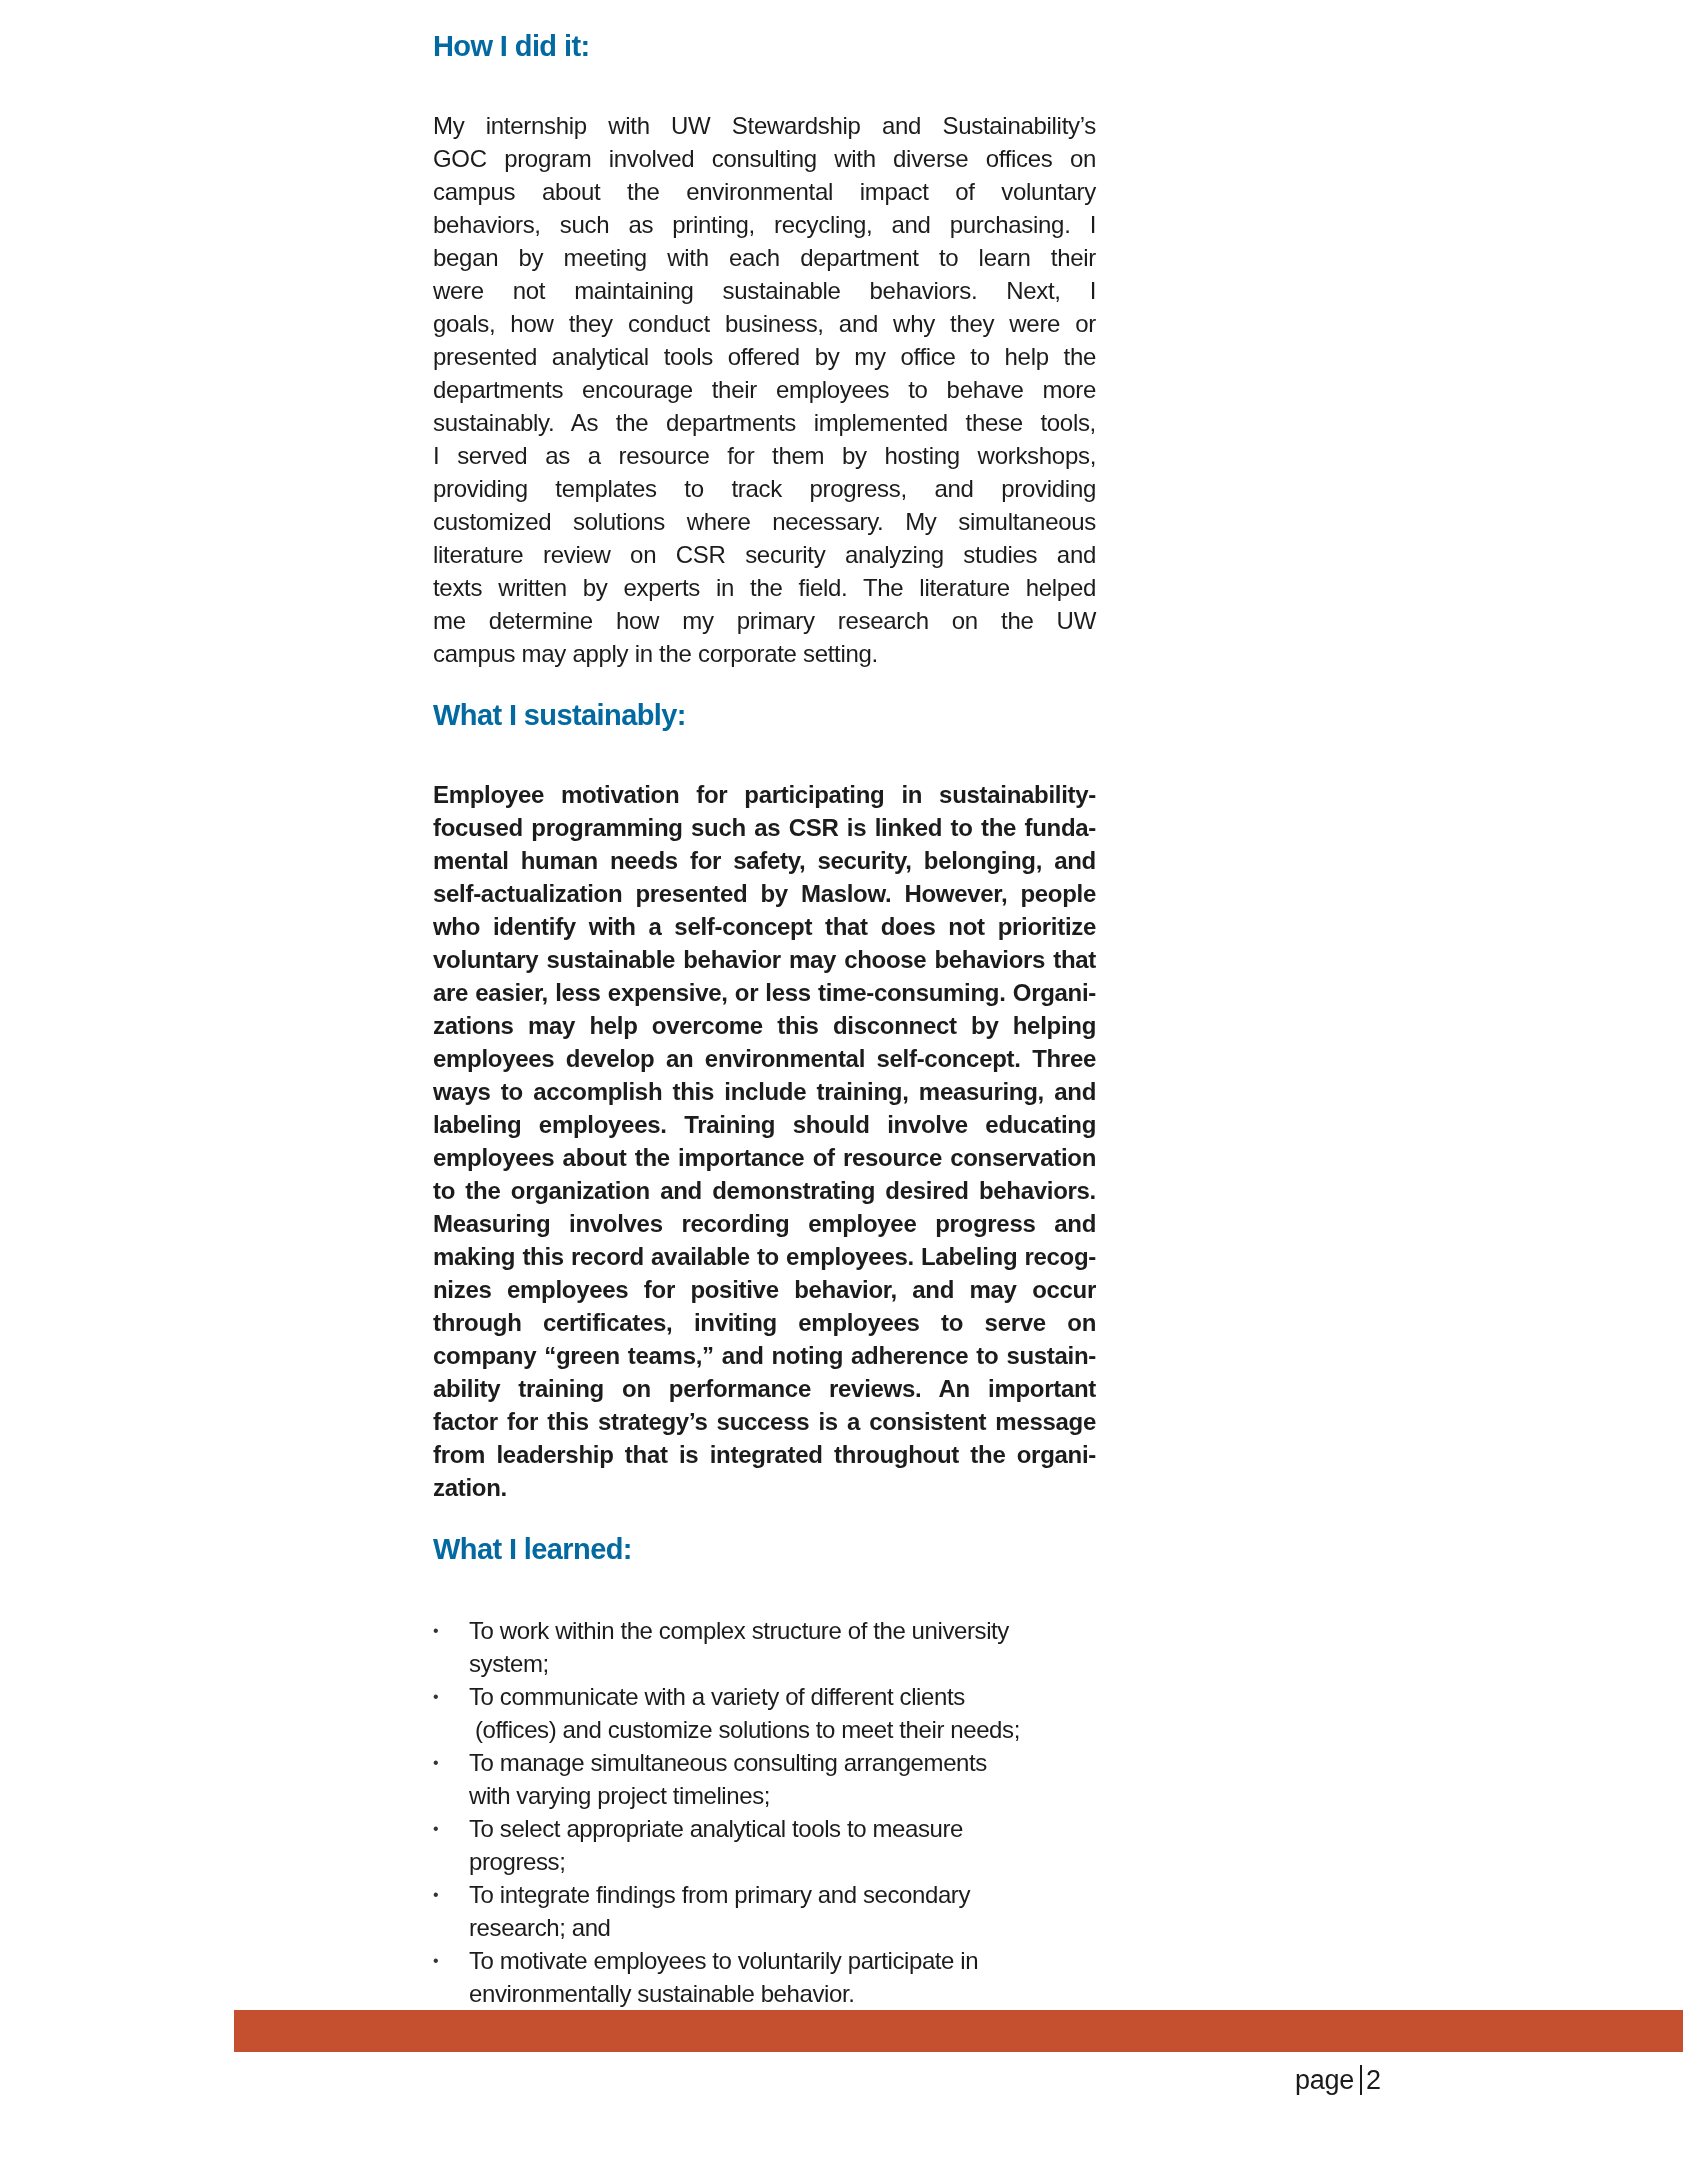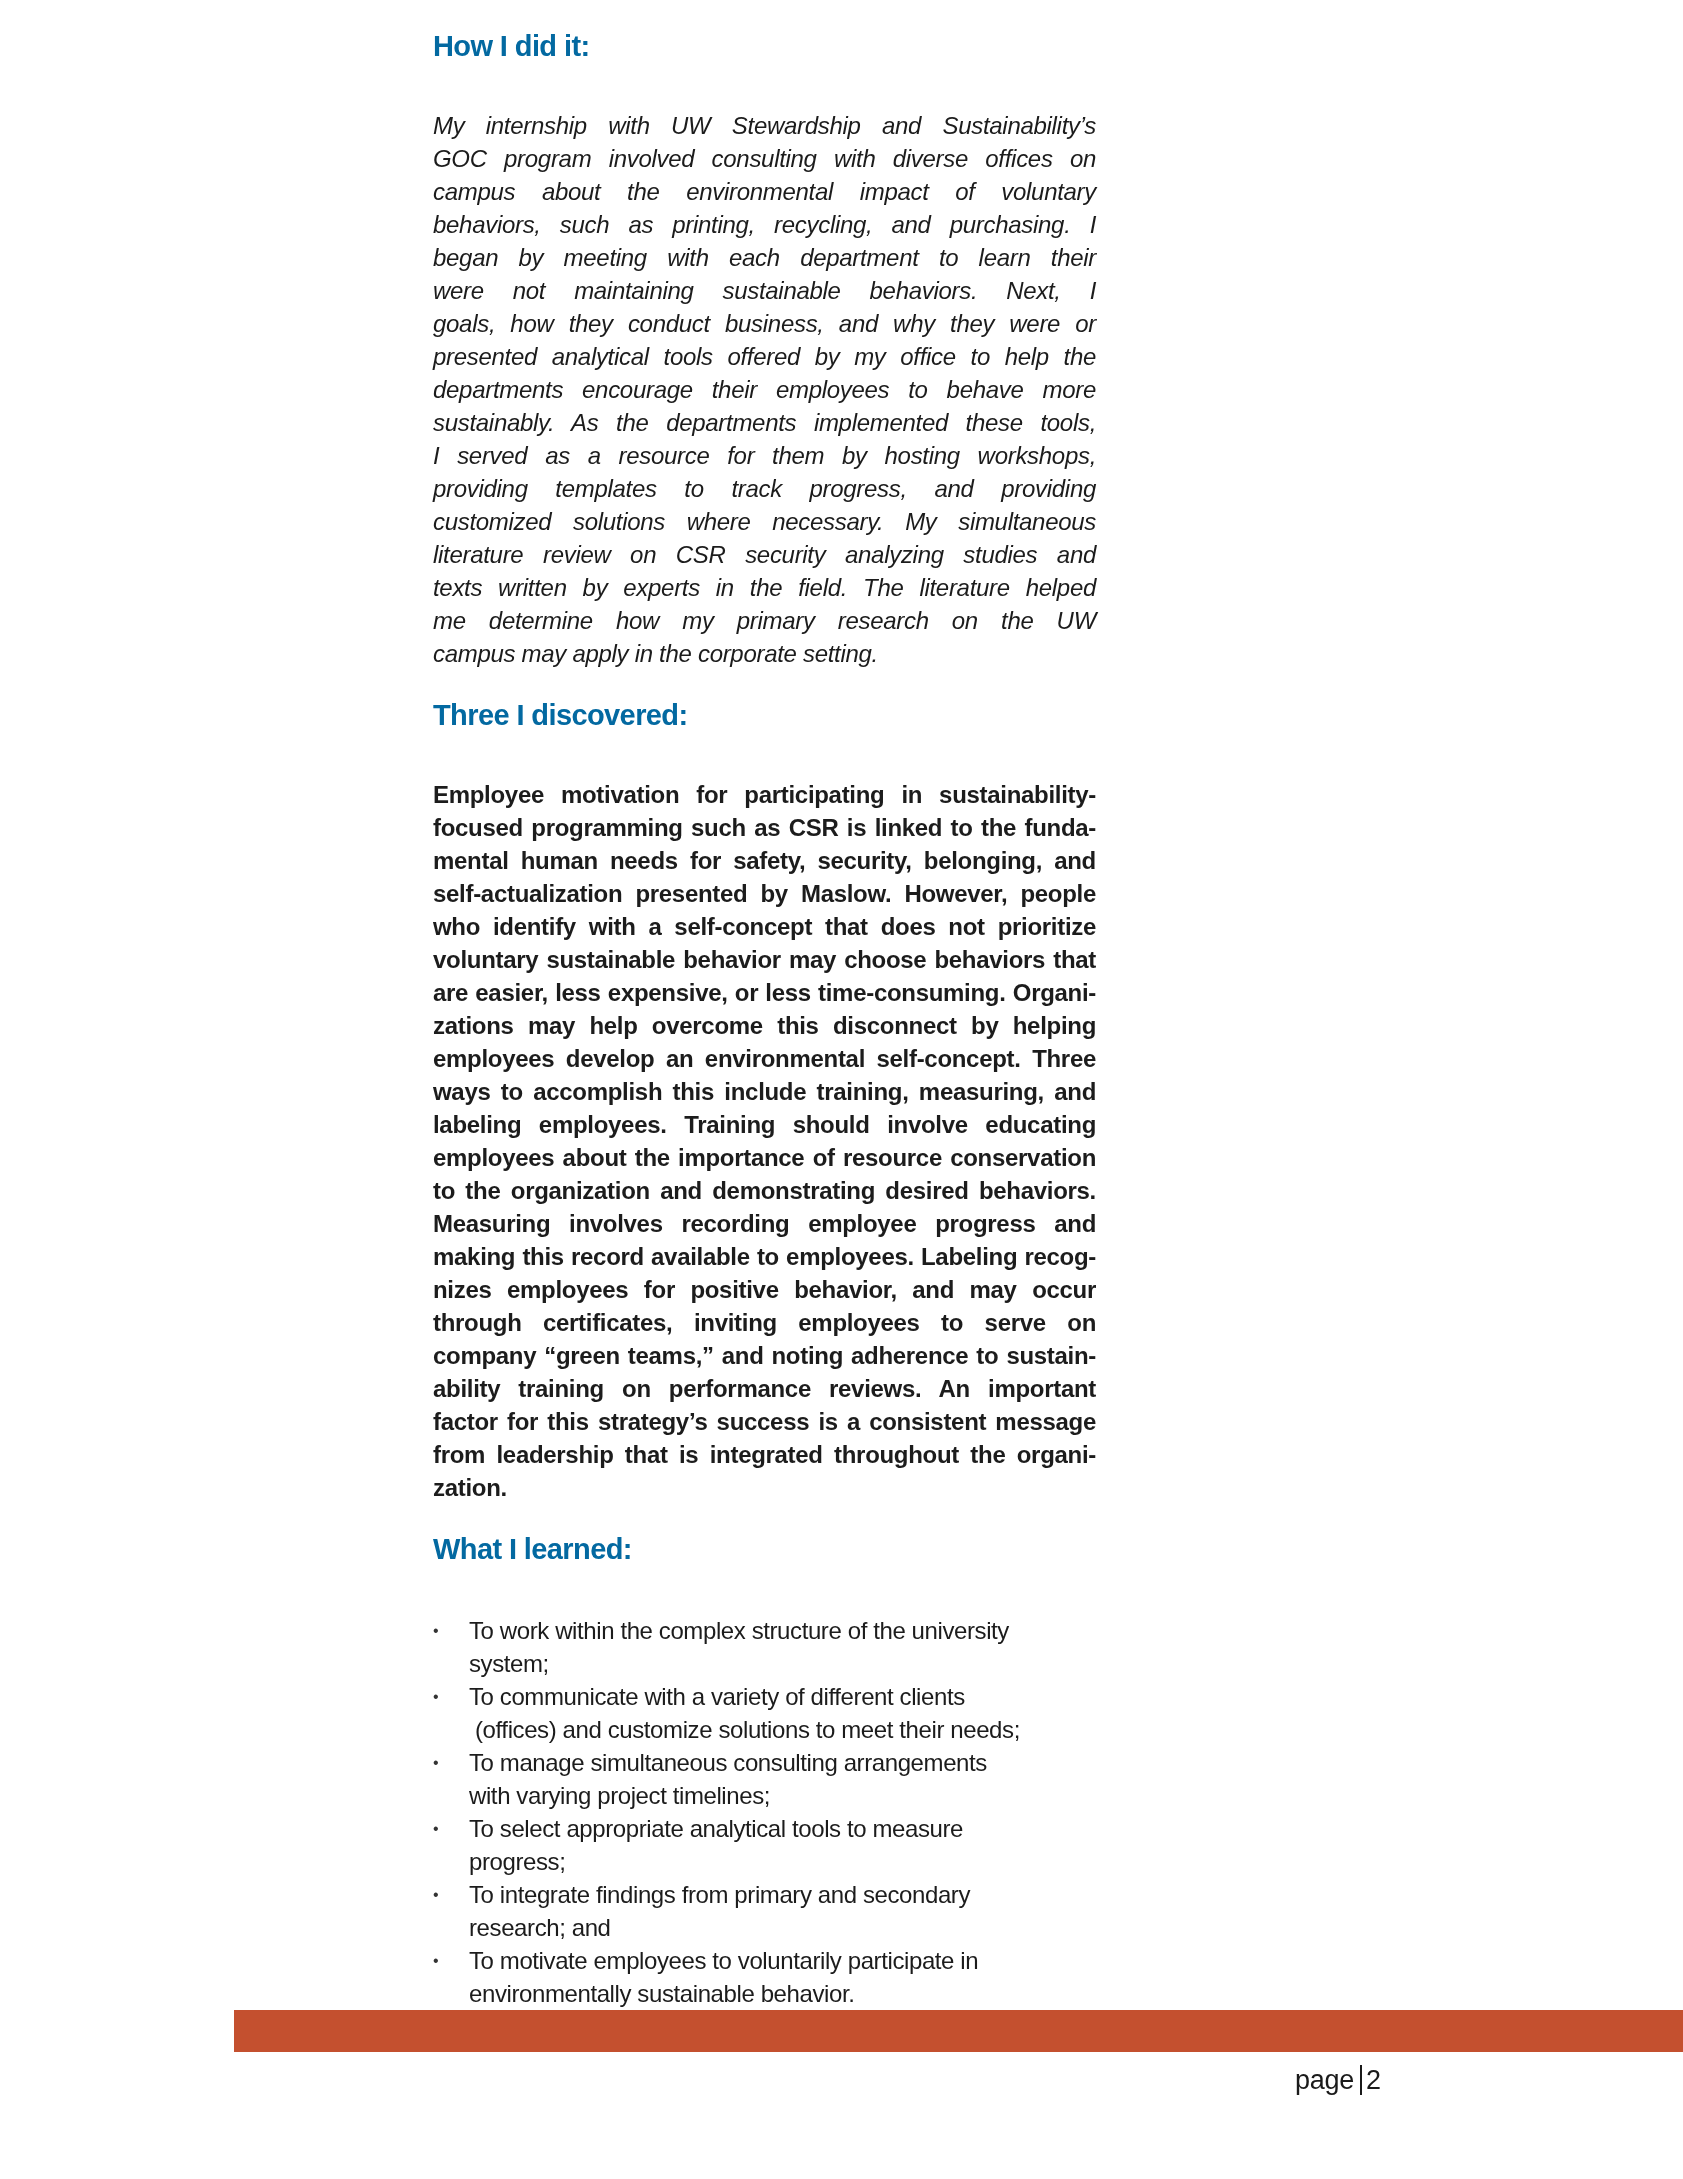--- a/index.html
+++ b/index.html
@@ -110,41 +110,41 @@
       vertical-align: -6px;
       margin: 0 4px 0 6px;
     }
   </style>
 </head>
 <body>
 
 <div class="column">
 
   <h2 class="heading" style="top:30px;">How I did it:</h2>
-  <div class="para" style="top:109px;font-style:italic;" id="para-0">
+  <div class="para" style="top:109px;" id="para-0">
       <span class="ln">My internship with UW Stewardship and Sustainability’s</span>
       <span class="ln">GOC program involved consulting with diverse offices on</span>
       <span class="ln">campus about the environmental impact of voluntary</span>
       <span class="ln">behaviors, such as printing, recycling, and purchasing. I</span>
       <span class="ln">began by meeting with each department to learn their</span>
       <span class="ln">were not maintaining sustainable behaviors. Next, I</span>
       <span class="ln">goals, how they conduct business, and why they were or</span>
       <span class="ln">presented analytical tools offered by my office to help the</span>
       <span class="ln">departments encourage their employees to behave more</span>
       <span class="ln">sustainably. As the departments implemented these tools,</span>
       <span class="ln">I served as a resource for them by hosting workshops,</span>
       <span class="ln">providing templates to track progress, and providing</span>
       <span class="ln">customized solutions where necessary. My simultaneous</span>
       <span class="ln">literature review on CSR security analyzing studies and</span>
       <span class="ln">texts written by experts in the field. The literature helped</span>
       <span class="ln">me determine how my primary research on the UW</span>
       <span class="ln last">campus may apply in the corporate setting.</span>
     </div>
 
-  <h2 class="heading" style="top:699px;">Three I discovered:</h2>
+  <h2 class="heading" style="top:699px;">What I sustainably:</h2>
   <div class="para" style="top:778px;font-weight:bold;" id="para-1">
       <span class="ln">Employee motivation for participating in sustainability-</span>
       <span class="ln">focused programming such as CSR is linked to the funda-</span>
       <span class="ln">mental human needs for safety, security, belonging, and</span>
       <span class="ln">self-actualization presented by Maslow. However, people</span>
       <span class="ln">who identify with a self-concept that does not prioritize</span>
       <span class="ln">voluntary sustainable behavior may choose behaviors that</span>
       <span class="ln">are easier, less expensive, or less time-consuming. Organi-</span>
       <span class="ln">zations may help overcome this disconnect by helping</span>
       <span class="ln">employees develop an environmental self-concept. Three</span>

